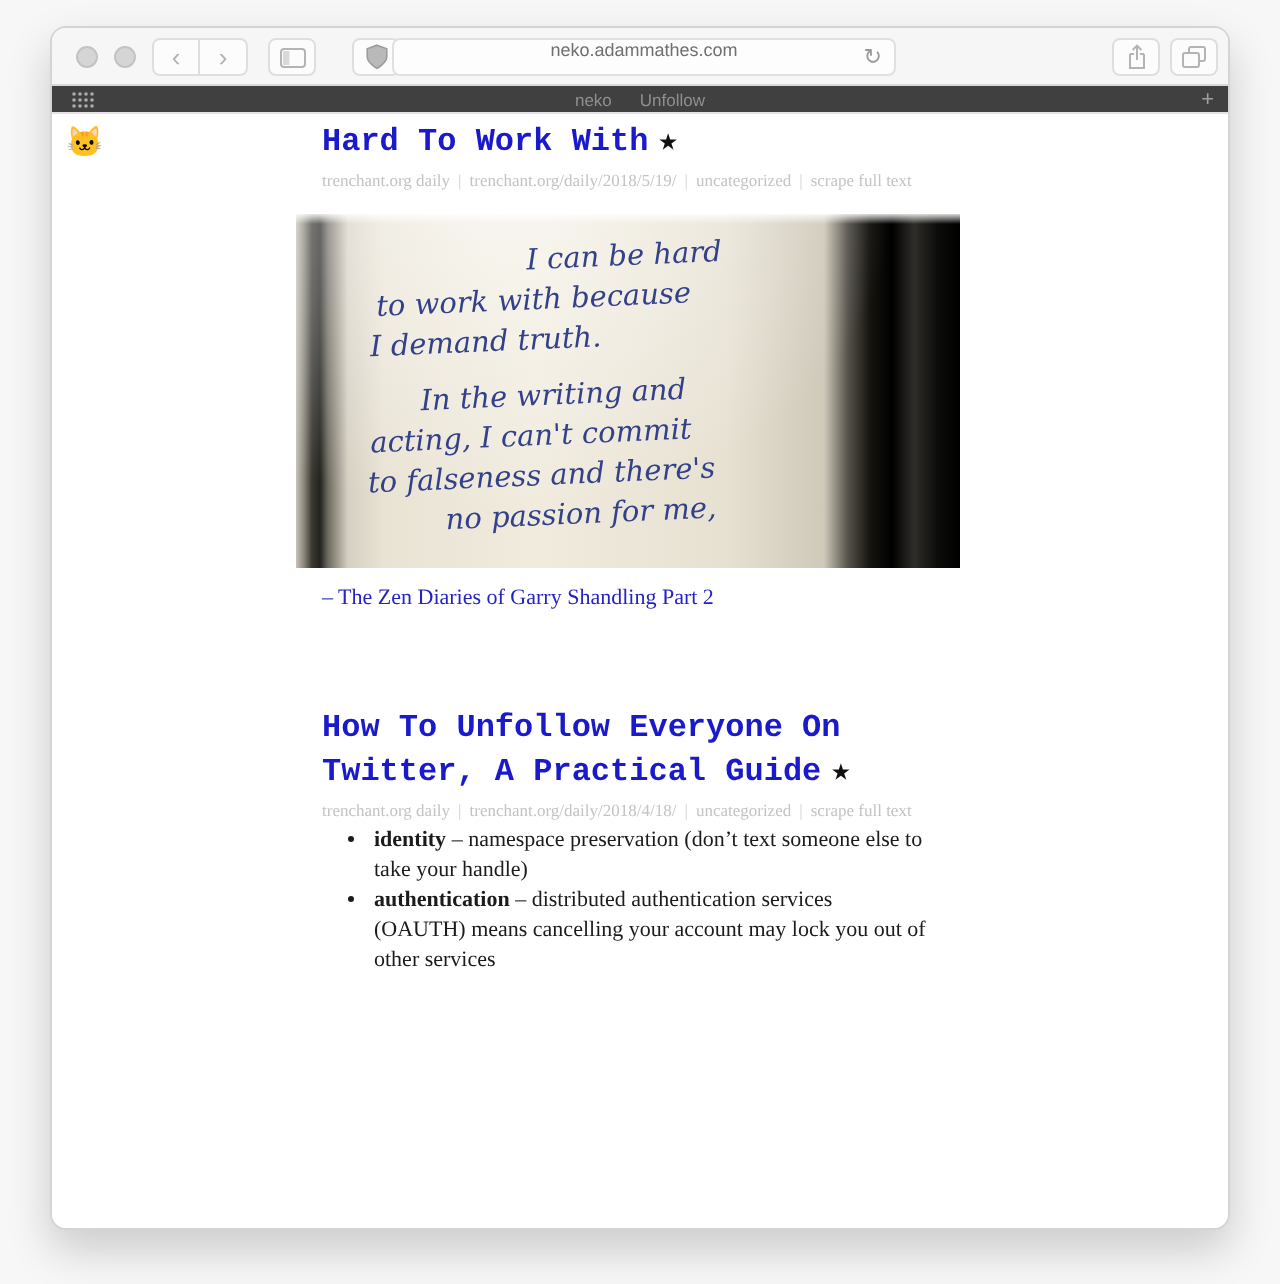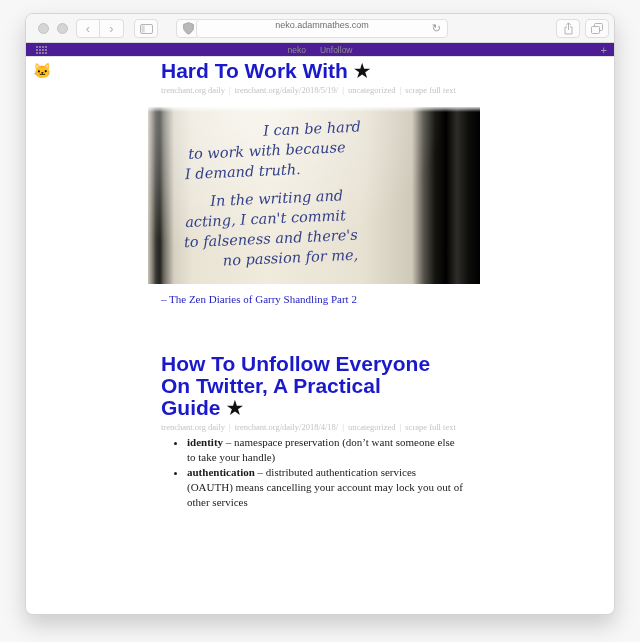--- a/index.html
+++ b/index.html
@@ -33,36 +33,36 @@
   .urlfield {
     position:absolute; left:170px; top:5px; width:252px; height:19px;
     background:#fdfdfd; border:1px solid #e0e0e0; border-radius:4px;
     display:flex; justify-content:center;
   }
   .urltext { font-size:9px; color:#6f6f6f; }
   .reload { position:absolute; right:6px; top:2px; font-size:11px; color:#9a9a9a; }
   .glyphsvg { display:block; }
   
   .bookmarksbar {
-    position:relative; height:14px; background:#4c1d95;
+    position:relative; height:14px; background:#404040;
     border-bottom:1px solid #e2e2e2;
     display:flex; align-items:center; justify-content:center;
   }
   .bm-item { font-size:8.5px; color:#8f8f8f; margin:0 7px; }
   .bm-grid { position:absolute; left:10px; top:3px; }
   .bm-add { position:absolute; right:7px; top:0; font-size:11px; color:#a0a0a0; line-height:14px; }
   
   .content {
     position:relative; height:557px; background:#fff; overflow:hidden;
   }
   .cat { position:absolute; left:7px; top:5px; font-size:15px; }
   .column { margin-left:135px; width:302px; padding-top:3px; }
   h1.post-title {
-    font-family:Liberation Sans, sans-serif; font-weight:bold;
-    font-size:21px; line-height:22px; color:#1b1acb;
+    font-family:Liberation Mono, monospace; font-weight:bold;
+    font-size:16px; line-height:22px; color:#1b1acb;
   }
   .star { color:#111; font-weight:normal; margin-left:5px; }
   .meta { margin-top:3px; font-family:"Liberation Serif", serif; font-size:8.5px; color:#c3c3c3; white-space:nowrap; }
   .meta .sep { margin:0 4px; color:#d2d2d2; }
   
   .hw-img {
     position:relative; margin-top:12px; margin-left:-13px;
     width:332px; height:177px; overflow:hidden;
     background:
       linear-gradient(180deg, rgba(255,255,255,.85), rgba(255,255,255,0) 5px),
@@ -187,21 +187,21 @@
         <div class="caption">– The Zen Diaries of Garry Shandling Part 2</div>
       </article>
 
       <article class="post2">
         <h1 class="post-title"><span>How To Unfollow Everyone On Twitter, A Practical Guide</span><span class="star">★</span></h1>
         <div class="meta"><span>trenchant.org daily</span><span class="sep">|</span><span>trenchant.org/daily/2018/4/18/</span><span class="sep">|</span><span>uncategorized</span><span class="sep">|</span><span>scrape full text</span></div>
 
 
 
         <ul class="bullets body-text">
-          <li><span class="term">identity</span><span> – namespace preservation (don’t want someone else to take your handle)</span></li>
+          <li><span class="term">identity</span><span> – namespace preservation (don’t text someone else to take your handle)</span></li>
           <li><span class="term">authentication</span><span> – distributed authentication services (OAUTH) means cancelling your account may lock you out of other services</span></li>
 
         </ul>
       </article>
 
     </div>
   </div>
 </div>
 
 </body></html>

